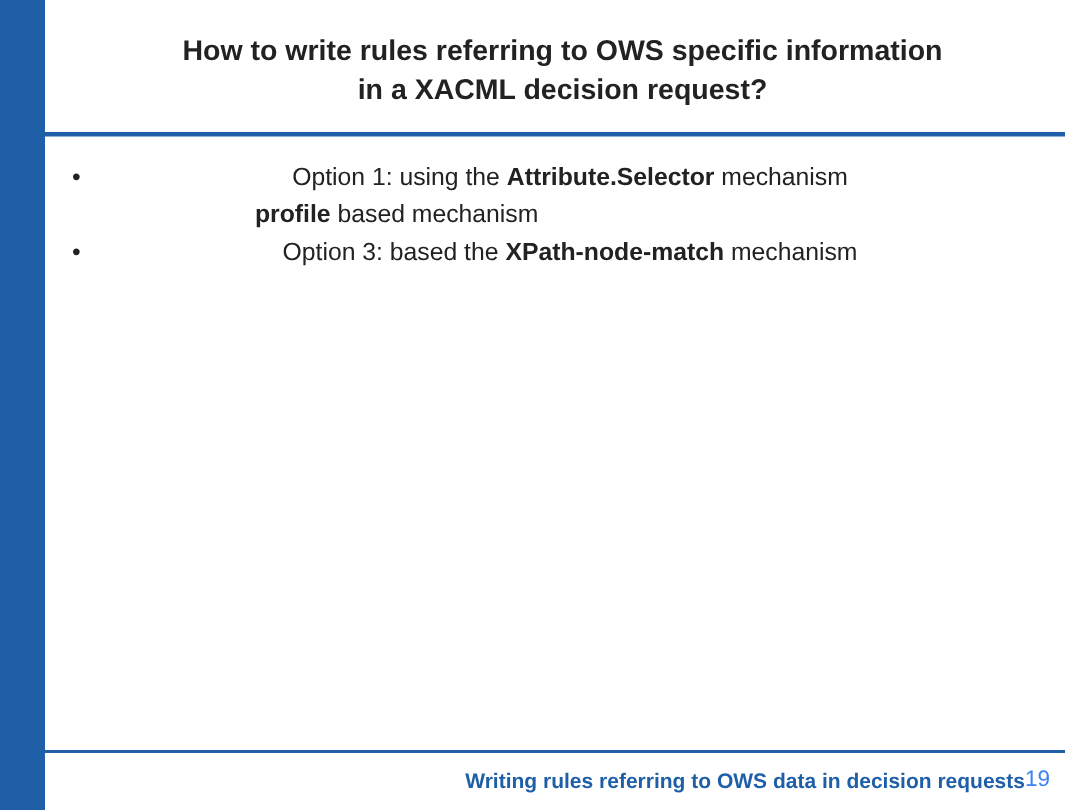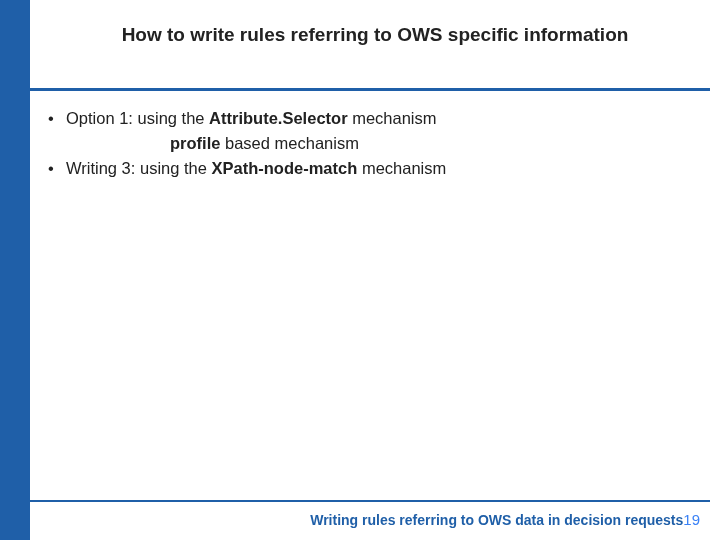--- a/index.html
+++ b/index.html
@@ -42,21 +42,21 @@
   }
   .content {
     position: absolute;
     left: 44px;
     top: 106px;
     width: 650px;
     font-size: 16.5px;
     color: #222;
     line-height: 1.5;
   }
-  .content ul { list-style: none; }
+  .content ul { list-style: none; text-align: center; }
   .content li { position: relative; padding-left: 22px; margin-bottom: 2px; }
   .content li::before {
     content: "•";
     position: absolute;
     left: 4px;
     top: 0;
     color: #222;
   }
   .bold { font-weight: bold; }
   .indent-cont {
@@ -93,36 +93,37 @@
 </style>
 </head>
 <body>
 
 <div class="slide">
   <div class="sidebar"></div>
 
   <div class="header">
     <div class="title">
       <span>How to write rules referring to OWS specific information</span><br>
+      <span>in a XACML decision request?</span>
     </div>
   </div>
   <div class="title-underline"></div>
 
   <div class="content">
     <ul>
       <li>
         <span>Option 1: using the </span><span class="bold">Attribute.Selector</span><span> mechanism</span>
       </li>
     </ul>
     <div class="indent-cont">
       <span class="bold">profile</span><span> based mechanism</span>
     </div>
     <ul>
       <li>
-        <span>Writing 3: using the </span><span class="bold">XPath-node-match</span><span> mechanism</span>
+        <span>Option 3: based the </span><span class="bold">XPath-node-match</span><span> mechanism</span>
       </li>
     </ul>
   </div>
 
   <div class="footer-line"></div>
   <div class="footer">
     <span class="footer-text">Writing rules referring to OWS data in decision requests</span>
     <span class="footer-num">19</span>
   </div>
 </div>

